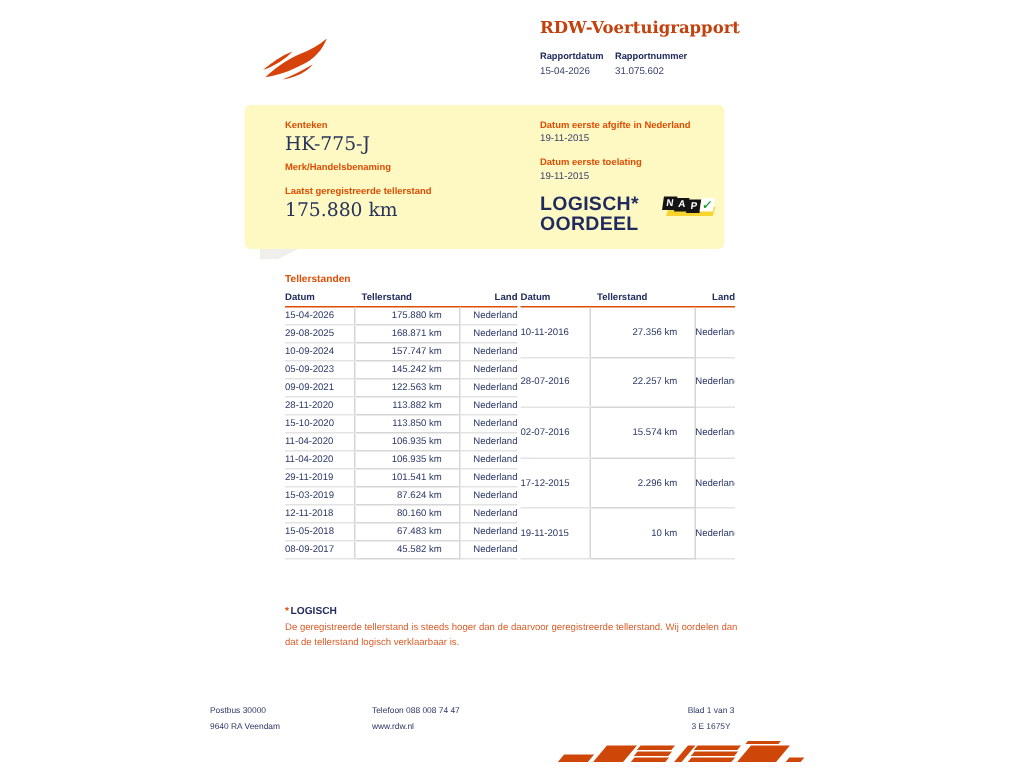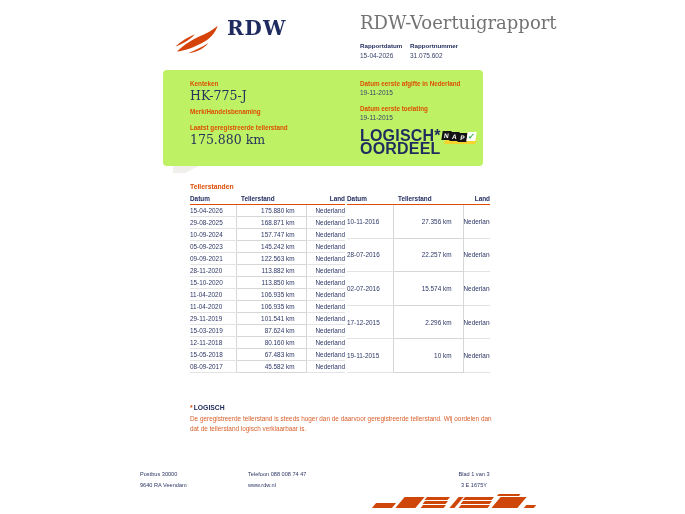--- a/index.html
+++ b/index.html
@@ -4,38 +4,38 @@
 <style>
   html,body{margin:0;padding:0;background:#fff;}
   .page{position:relative;width:685px;height:514px;background:#ffffff;overflow:hidden;
         font-family:"Liberation Sans",sans-serif;-webkit-font-smoothing:antialiased;}
   
   .brand{position:absolute;left:174px;top:16px;display:flex;align-items:flex-start;}
   .brand svg{width:46px;height:32px;margin-top:8px;}
   .brand-text{font-family:"DejaVu Serif",serif;font-weight:bold;font-size:20px;color:#1f2b5e;
               margin-left:7px;letter-spacing:1px;}
   .title-block{position:absolute;left:360px;top:12px;}
-  .doc-title{font-family:"DejaVu Serif",serif;font-weight:normal;font-size:18px;color:#737373;}
+  .doc-title{font-family:"DejaVu Serif",serif;font-weight:bold;font-size:11px;color:#c2410c;}
   .meta{display:flex;margin-top:9px;}
   .meta-col{min-width:46px;margin-right:4px;}
   .m-label{font-size:6.2px;font-weight:bold;color:#222d5e;}
   .m-value{font-size:6.5px;color:#39426b;margin-top:3px;}
   
-  .infobox{position:absolute;left:163px;top:70px;width:320px;height:96px;background:#bef264;border-radius:4px;}
+  .infobox{position:absolute;left:163px;top:70px;width:320px;height:96px;background:#fef9c3;border-radius:4px;}
   .infobox-tail{position:absolute;left:10px;bottom:-7px;width:26px;height:7px;background:#f0efec;
                 clip-path:polygon(0 0,100% 0,45% 100%,0 100%);}
   .ib-left{position:absolute;left:27px;top:10px;width:165px;}
   .ib-right{position:absolute;left:197px;top:10px;width:118px;}
   .f-label{font-size:6.3px;font-weight:bold;color:#dd4e05;margin-bottom:2px;}
   .f-serif{font-family:"DejaVu Serif",serif;font-size:12.5px;color:#28335c;line-height:14px;}
   .f-sans{font-size:6.5px;color:#39426b;}
   .grp{margin-bottom:5px;}
   .grp-gap{margin-top:9px;}
   .verdict-row{display:flex;justify-content:space-between;align-items:flex-start;margin-top:8px;}
-  .verdict{font-size:16px;font-weight:bold;color:#1f2b5e;line-height:13px;letter-spacing:0.2px;}
+  .verdict{font-size:13px;font-weight:bold;color:#1f2b5e;line-height:13px;letter-spacing:0.2px;}
   
   .nap{position:relative;width:36px;height:15px;margin-top:1px;}
   .nap-bar{position:absolute;left:3px;top:8px;width:31px;height:6px;background:#f6d32d;transform:skewX(-18deg);}
   .nap-letter{position:absolute;width:9px;height:9px;background:#141414;color:#fff;font-size:6.5px;
               font-weight:bold;text-align:center;line-height:9px;transform:skewX(-8deg);}
   .nap-n{left:0;top:1px;} .nap-a{left:8px;top:2px;} .nap-p{left:16px;top:3px;}
   .nap-check{position:absolute;left:25px;top:2px;width:9px;height:9px;background:#ffffff;color:#17a335;
              font-size:8px;font-weight:bold;text-align:center;line-height:9px;transform:skewX(-8deg);}
   
   .teller{position:absolute;left:190px;top:183px;width:300px;}
@@ -80,21 +80,20 @@
 <body>
 
 <div class="page">
 
   <div class="brand">
     <svg viewBox="0 0 64 44">
       <path fill="#d5430a" d="M4 38 C16 27 26 21 35 17 C45 13 54 8 61 2 C57 13 49 21 39 26 C28 32 14 37 4 38 Z"></path>
       <path fill="#d5430a" d="M2 31 C10 24 19 18 29 14 C24 20 12 28 2 31 Z"></path>
       <path fill="#d5430a" d="M20 40 C30 36 40 31 48 26 C43 33 31 39 20 40 Z"></path>
     </svg>
-    <span class="brand-text">RDW</span>
   </div>
 
   <div class="title-block">
     <div class="doc-title">RDW-Voertuigrapport</div>
     <div class="meta">
       <div class="meta-col">
         <div class="m-label">Rapportdatum</div>
         <div class="m-value">15-04-2026</div>
       </div>
       <div class="meta-col">

